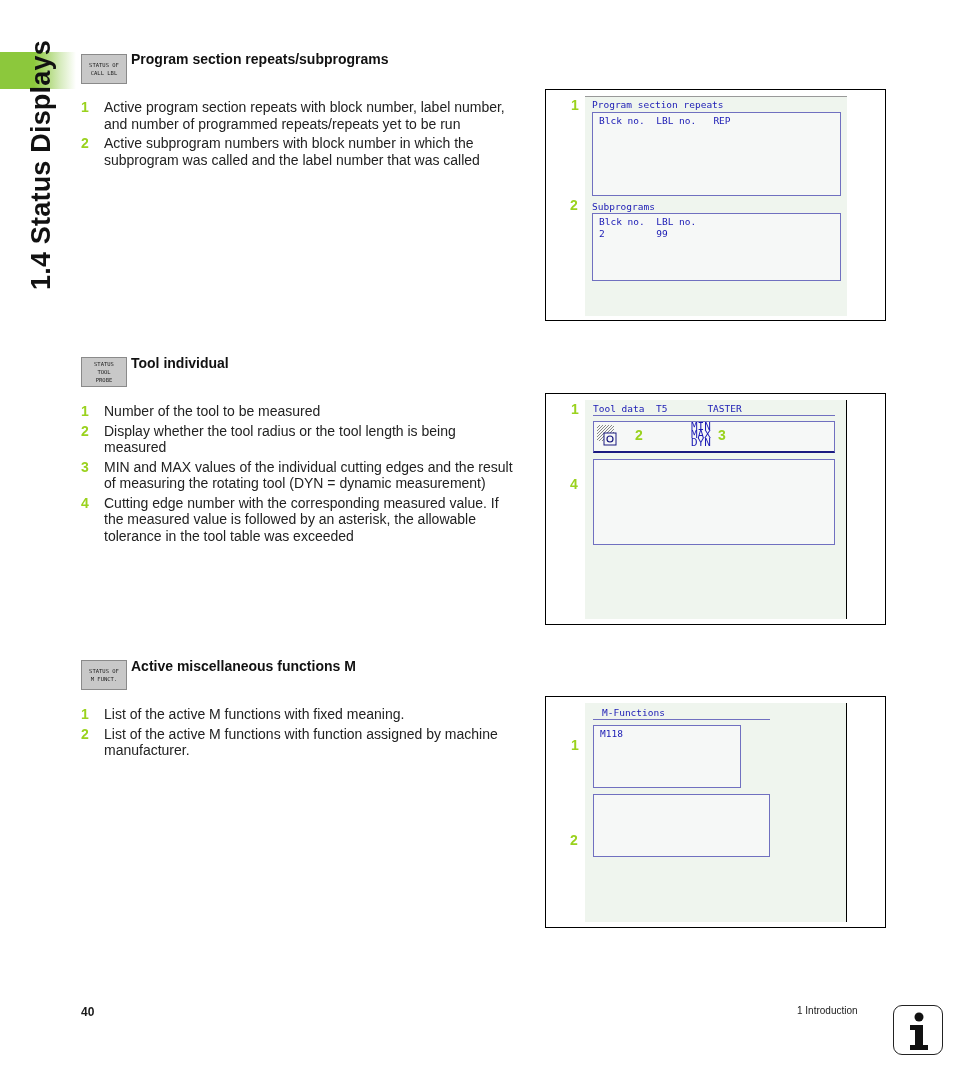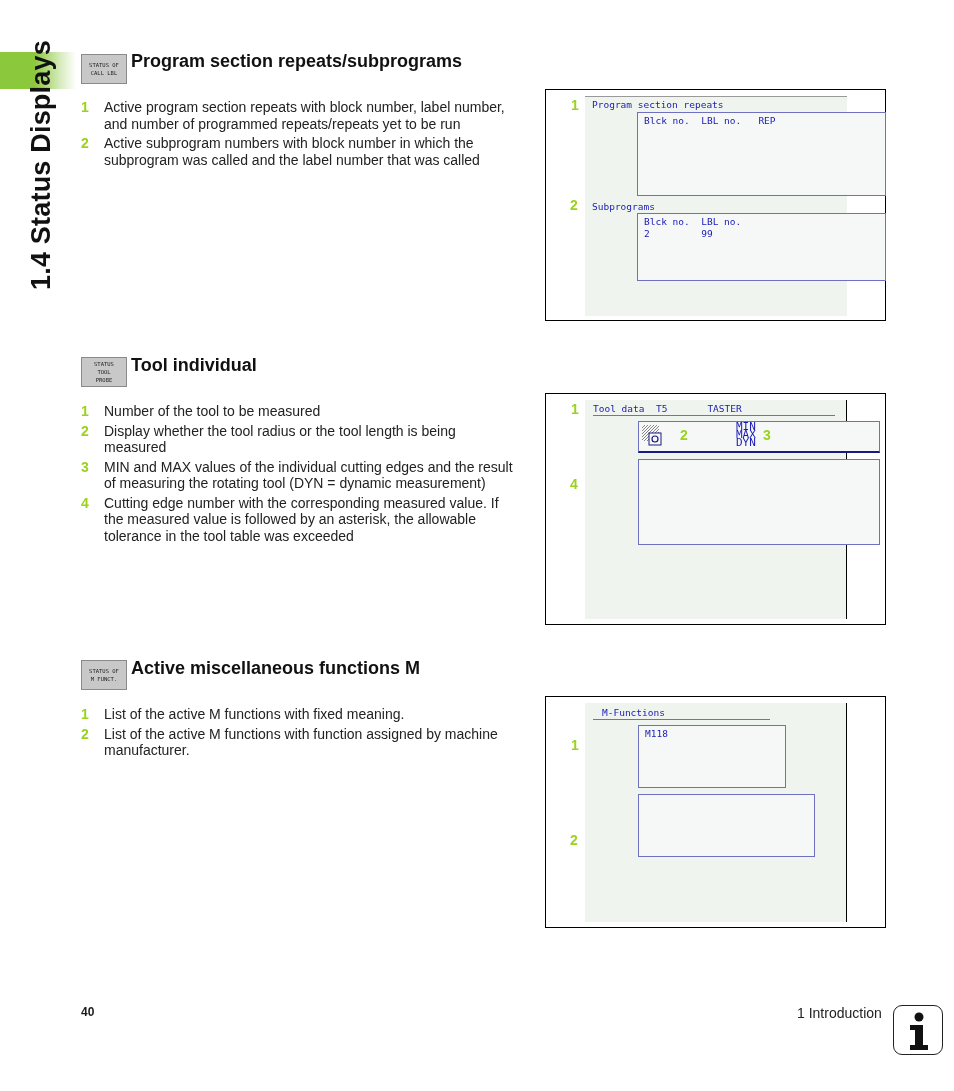--- a/index.html
+++ b/index.html
@@ -18,38 +18,38 @@
     letter-spacing: 0.2px;
   }
   .softkey {
     position: absolute; left: 81px; width: 46px; height: 30px;
     background: #c8c8c8; border: 1px solid #8a8a8a;
     font-family: "DejaVu Sans Mono", monospace; font-size: 5.5px; color: #222;
     display: flex; flex-direction: column; align-items: center; justify-content: center;
     line-height: 8px; text-align: center;
   }
   .section-title {
-    position: absolute; left: 131px; font-size: 18px; font-weight: bold; color: #111;
+    position: absolute; left: 131px; font-size: 14px; font-weight: bold; color: #111;
   }
   .list { position: absolute; left: 81px; width: 440px; font-size: 14px; line-height: 16.5px; color: #222; }
   .list-item { display: flex; margin-bottom: 3px; }
   .num { width: 23px; flex: none; color: #9ad21e; font-weight: bold; }
   .txt { flex: 1; }
   .shot {
     position: absolute; left: 545px; width: 341px; border: 1px solid #000; background: #fff;
   }
   .screen {
     position: absolute; left: 39px; background: #eff5ee;
   }
   .callout { position: absolute; color: #9ad21e; font-weight: bold; font-size: 14px; }
   .mono { font-family: "DejaVu Sans Mono", monospace; font-size: 9.5px; color: #1a1ab4; white-space: pre; position: absolute; }
-  .panel { position: absolute; border: 1px solid #7070c0; background: #f6f8f7; margin-left: 45px; }
+  .panel { position: absolute; border: 1px solid #7070c0; background: #f6f8f7; }
   .vline { position: absolute; width: 1px; background: #000; }
   .footer-page { position: absolute; left: 81px; top: 1005px; font-size: 12px; font-weight: bold; }
-  .footer-chapter { position: absolute; left: 797px; top: 1005px; font-size: 14px; color: #222; }
+  .footer-chapter { position: absolute; left: 797px; top: 1005px; font-size: 10px; color: #222; }
   .info-icon {
     position: absolute; left: 893px; top: 1005px; width: 50px; height: 50px;
     border: 1.5px solid #222; border-radius: 9px; background: #fff;
   }
 </style>
 </head>
 <body>
 
 <div class="side-tab"></div>
 <div class="side-title">1.4 Status Displays</div>

